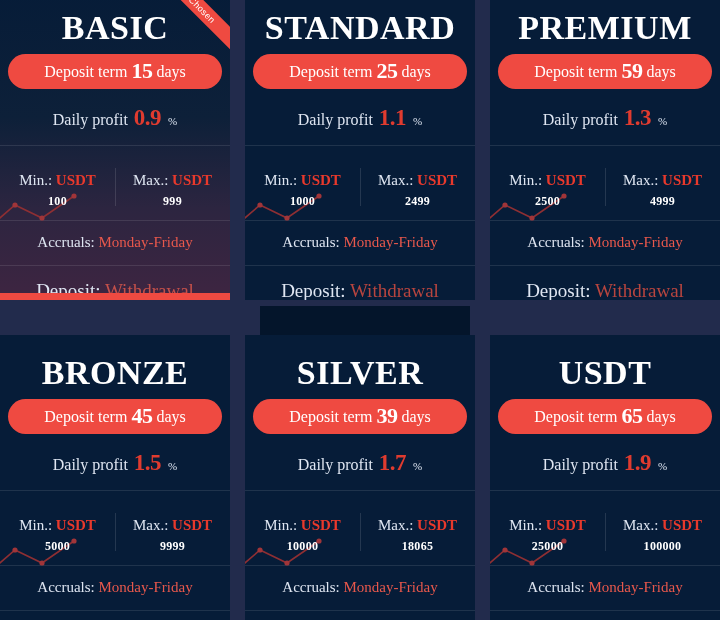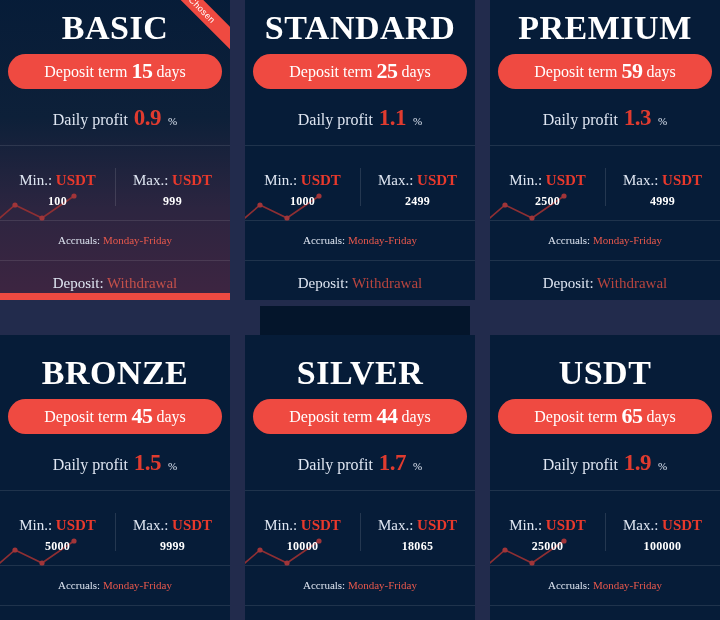--- a/index.html
+++ b/index.html
@@ -183,34 +183,34 @@
     height: 56px;
     z-index: 1;
     pointer-events: none;
     overflow: visible;
   }
 
   
   .accruals {
     text-align: center;
     color: #dfe6f2;
-    font-size: 11px;
+    font-size: 15px;
     padding: 13px 4px 14px 4px;
     border-bottom: 1px solid rgba(255,255,255,0.10);
     white-space: nowrap;
     position: relative;
     z-index: 3;
   }
   .accruals .val { color: #e8584c; }
 
   
   .deposit {
     text-align: center;
     color: #dfe6f2;
-    font-size: 15px;
+    font-size: 19px;
     padding: 14px 4px 10px 4px;
     white-space: nowrap;
     font-family: Liberation Serif, serif;
   }
   .deposit .val { color: #b8453f; }
   .card.featured .deposit .val { color: #c4504a; }
 
   
   .gap-block {
     position: absolute;
@@ -407,21 +407,21 @@
           <span class="val">Withdrawal</span>
         </div>
       </div>
     </div>
 
     <div class="col">
       <div class="card">
         <h2 class="card-title">SILVER</h2>
         <div class="term-pill">
           <span>Deposit term</span>
-          <span class="big">44</span>
+          <span class="big">39</span>
           <span>days</span>
         </div>
         <div class="profit">
           <span>Daily profit</span>
           <span class="big">1.7</span>
           <span class="pct">%</span>
         </div>
         <div class="minmax">
           <svg class="spark" viewBox="0 0 175 56" preserveAspectRatio="none">
             <polyline points="4,46 33,21 60,34 92,12" fill="none" stroke="#8e2f33" stroke-width="1.6"></polyline>

